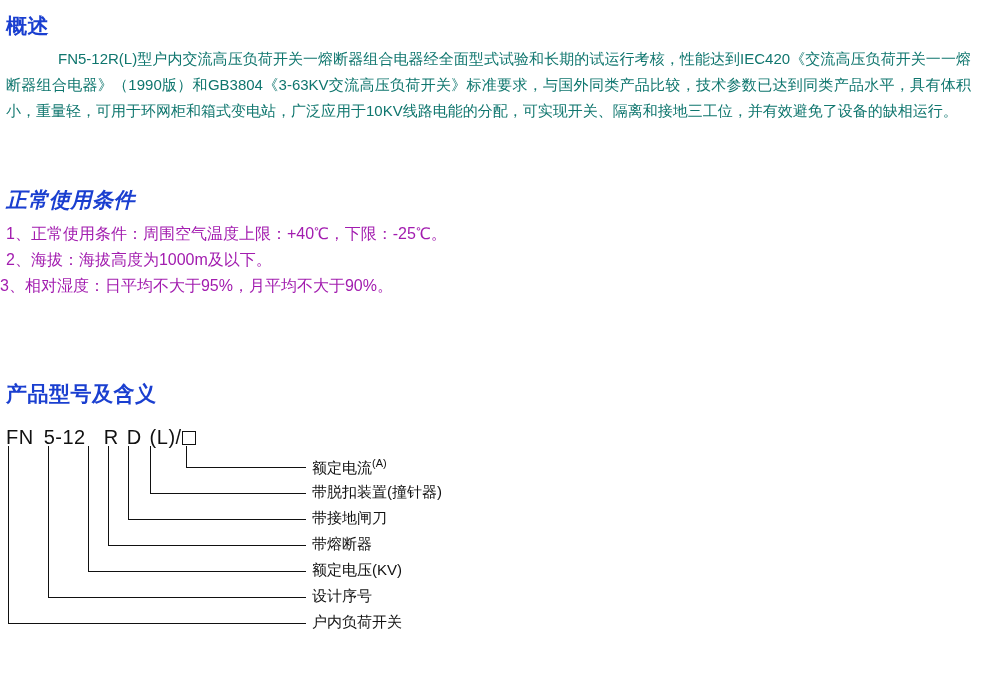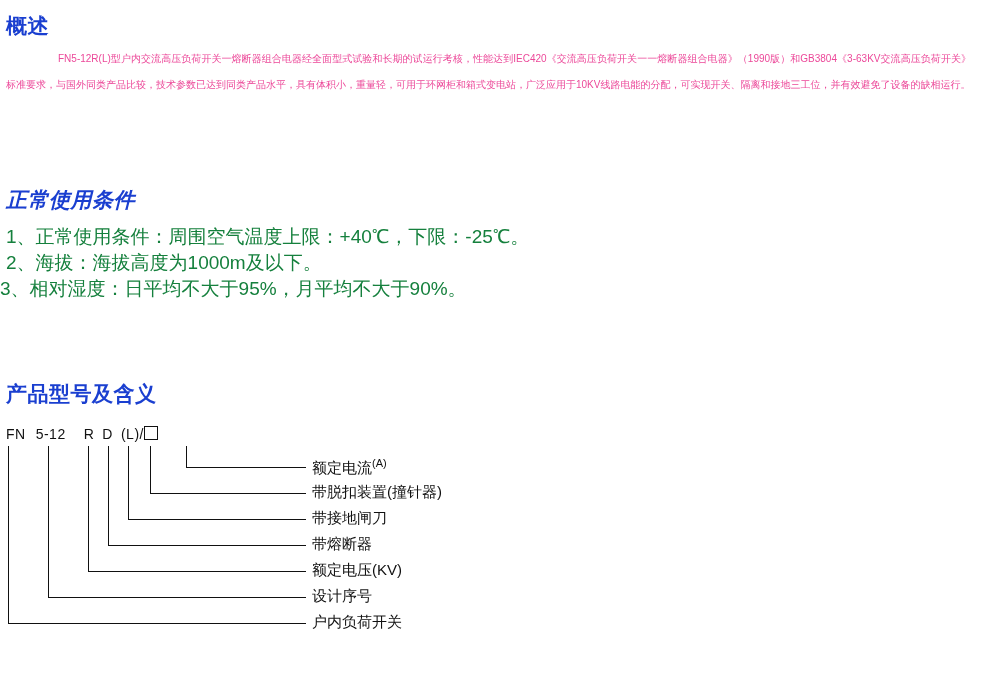--- a/index.html
+++ b/index.html
@@ -25,50 +25,50 @@
   .section-title {
     position: absolute;
     color: #1a3fd0;
     font-size: 21px;
     font-weight: bold;
     letter-spacing: 0.5px;
     white-space: nowrap;
   }
   .para {
     position: absolute;
-    font-size: 10px;
+    font-size: 15px;
     line-height: 26px;
-    color: #ec4899;
+    color: #0f766e;
     width: 965px;
     text-align: justify;
     text-justify: inter-ideograph;
   }
   .para .indent {
     display: inline-block;
     width: 52px;
   }
   .list-line {
     position: absolute;
-    font-size: 19px;
-    color: #15803d;
+    font-size: 16px;
+    color: #a21caf;
     white-space: nowrap;
   }
   
   .diagram {
     position: absolute;
     left: 0;
     top: 420px;
     width: 1000px;
     height: 230px;
   }
   .code-row {
     position: absolute;
     left: 6px;
     top: 6px;
-    font-size: 14px;
+    font-size: 20px;
     letter-spacing: 0.5px;
     white-space: nowrap;
     color: #111111;
   }
   .code-row .seg {
     display: inline-block;
   }
   .box-sq {
     display: inline-block;
     width: 12px;

